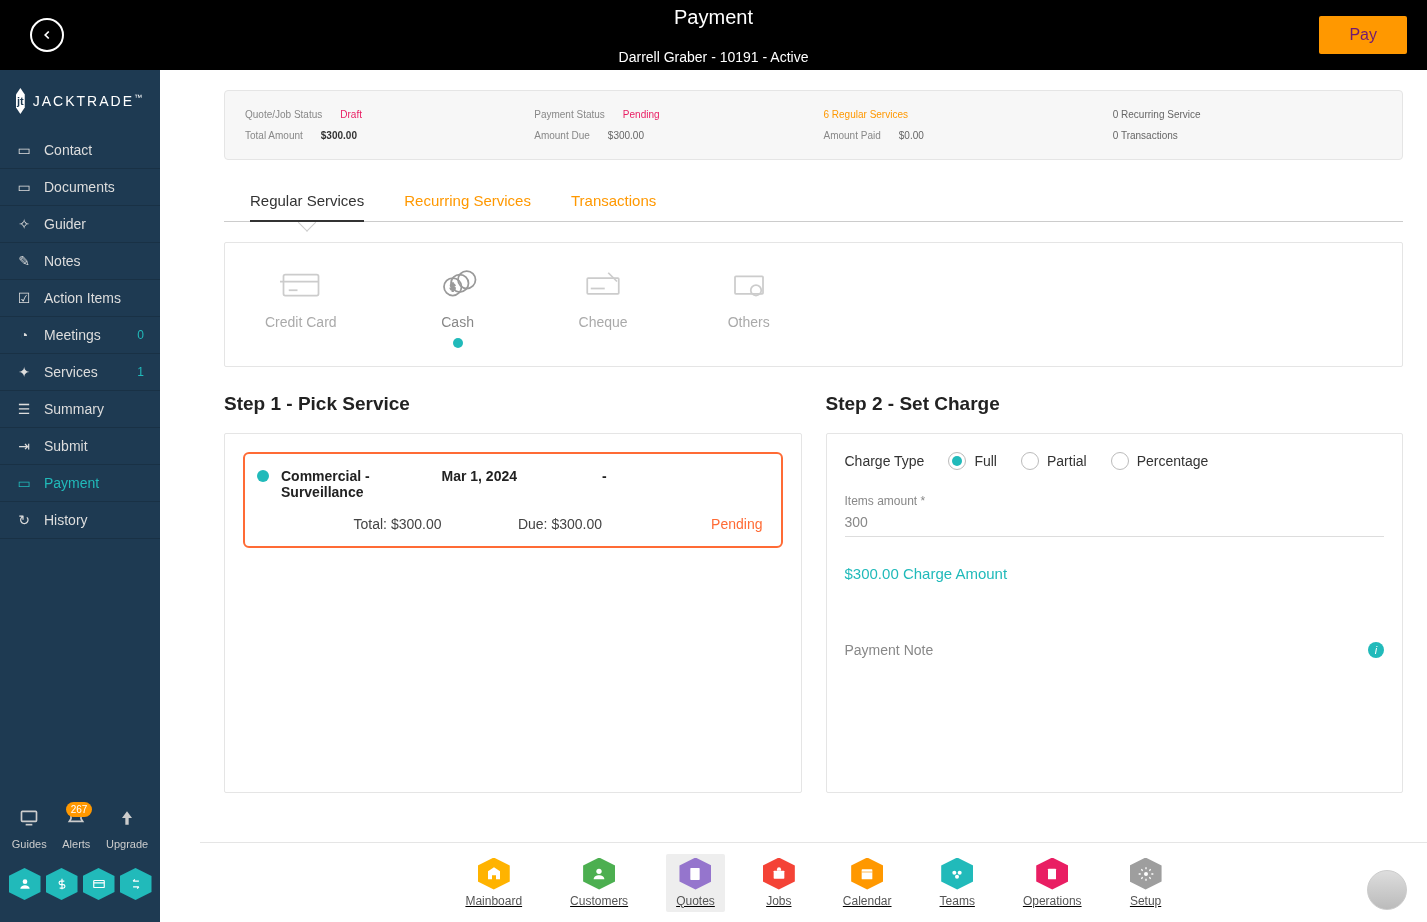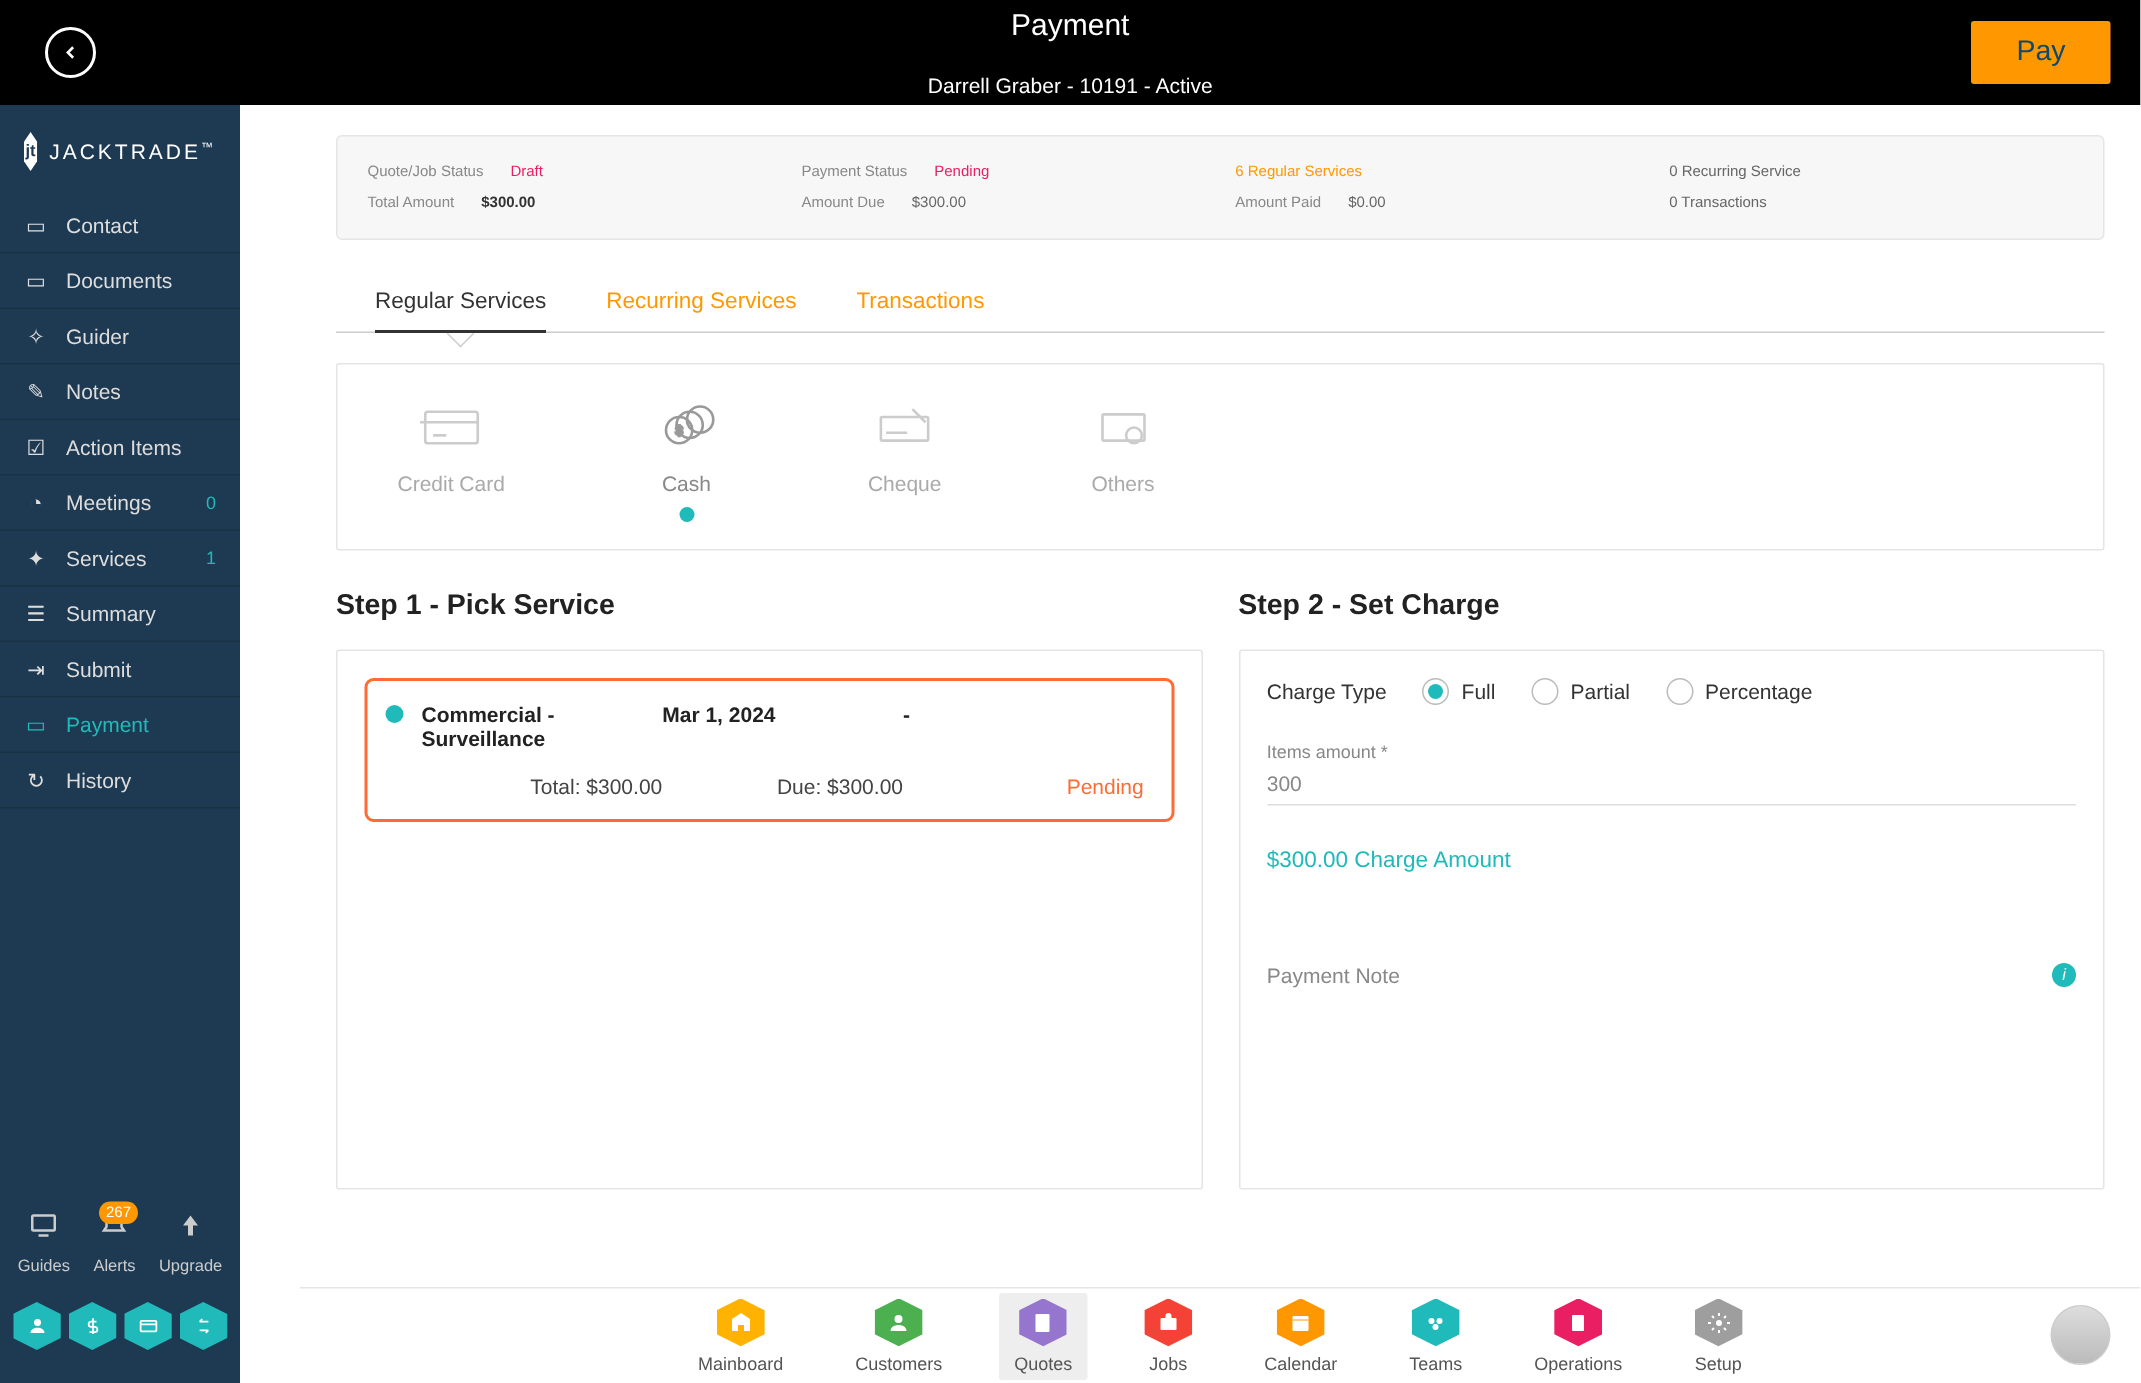--- a/index.html
+++ b/index.html
@@ -5,21 +5,21 @@
 * { box-sizing: border-box; margin: 0; padding: 0; }
 body { font-family: Arial, sans-serif; background: #fff; width: 1427px; height: 922px; overflow: hidden; position: relative; }
 
 
 .top-header { background: #000; height: 70px; display: flex; align-items: center; justify-content: space-between; padding: 0 20px; position: relative; }
 .back-btn { width: 34px; height: 34px; border: 2px solid #fff; border-radius: 50%; display: flex; align-items: center; justify-content: center; cursor: pointer; margin-left: 10px; }
 .back-btn svg { width: 14px; height: 14px; }
 .header-center { position: absolute; left: 50%; transform: translateX(-50%); text-align: center; color: #fff; }
 .header-title { font-size: 20px; font-weight: 500; }
 .header-subtitle { font-size: 14px; margin-top: 20px; }
-.pay-btn { background: #ff9800; color: #0c4a6e; border: none; padding: 10px 30px; font-size: 19px; cursor: pointer; border-radius: 2px; }
+.pay-btn { background: #ff9800; color: #701a75; border: none; padding: 10px 30px; font-size: 16px; cursor: pointer; border-radius: 2px; }
 
 
 .sidebar { position: absolute; top: 70px; left: 0; width: 160px; height: 852px; background: #1e3a52; color: #fff; display: flex; flex-direction: column; }
 .logo { padding: 18px 16px; display: flex; align-items: center; gap: 8px; }
 .logo-hex { width: 26px; height: 26px; background: #fff; display: inline-block; clip-path: polygon(50% 0%, 100% 25%, 100% 75%, 50% 100%, 0% 75%, 0% 25%); position:relative; }
 .logo-hex::after { content:"jt"; position:absolute; top:50%; left:50%; transform:translate(-50%,-50%); color:#1e3a52; font-weight:bold; font-size:11px; }
 .logo-text { font-size: 14px; letter-spacing: 2px; font-weight: 500; }
 .logo-tm { font-size: 8px; vertical-align: super; }
 .nav-list { list-style: none; }
 .nav-item { display: flex; align-items: center; padding: 10px 16px; cursor: pointer; font-size: 14px; color: #ddd; border-bottom: 1px solid rgba(0,0,0,0.15); }
@@ -78,21 +78,21 @@
 .radio { display: inline-flex; align-items: center; gap: 8px; cursor: pointer; }
 .radio-dot { width: 18px; height: 18px; border: 1px solid #bbb; border-radius: 50%; display: inline-flex; align-items:center; justify-content:center; }
 .radio.selected .radio-dot::after { content:""; width:10px; height:10px; background:#21baba; border-radius:50%; }
 .field-label { font-size: 12px; color: #888; }
 .field-input { border: none; border-bottom: 1px solid #ddd; padding: 6px 0; width: 100%; font-size: 14px; color: #888; outline: none; background:transparent; }
 .charge-amount { color: #21baba; font-size: 15px; margin-top: 28px; }
 .note-row { display: flex; justify-content: space-between; align-items: center; margin-top: 60px; color:#888; font-size:14px; }
 .info-icon { width: 16px; height: 16px; background: #21baba; color: #fff; border-radius: 50%; display:flex; align-items:center; justify-content:center; font-size:11px; font-style:italic; }
 
 
-.bottom-nav { position: absolute; bottom: 0; left: 200px; right: 0; height: 64px; border-top: 1px solid #e5e5e5; background: #fff; display: flex; justify-content: center; align-items:center; gap: 28px; }
+.bottom-nav { position: absolute; bottom: 0; left: 200px; right: 0; height: 80px; border-top: 1px solid #e5e5e5; background: #fff; display: flex; justify-content: center; align-items:center; gap: 28px; text-decoration: underline; }
 .bn-item { text-align: center; cursor: pointer; font-size: 12px; color: #555; padding: 4px 10px; }
 .bn-item.active { background: #eee; border-radius:2px; }
 .bn-hex { width: 32px; height: 32px; clip-path: polygon(50% 0%, 100% 25%, 100% 75%, 50% 100%, 0% 75%, 0% 25%); margin: 0 auto 4px; display:flex; align-items:center; justify-content:center; }
 .avatar { position:absolute; right:20px; bottom:12px; width:40px; height:40px; border-radius:50%; background: linear-gradient(#ddd,#bbb); border:1px solid #ccc; }
 
 
 .main::-webkit-scrollbar { width: 14px; }
 .main::-webkit-scrollbar-thumb { background: #ccc; border-radius: 7px; }
 </style>
 </head>

